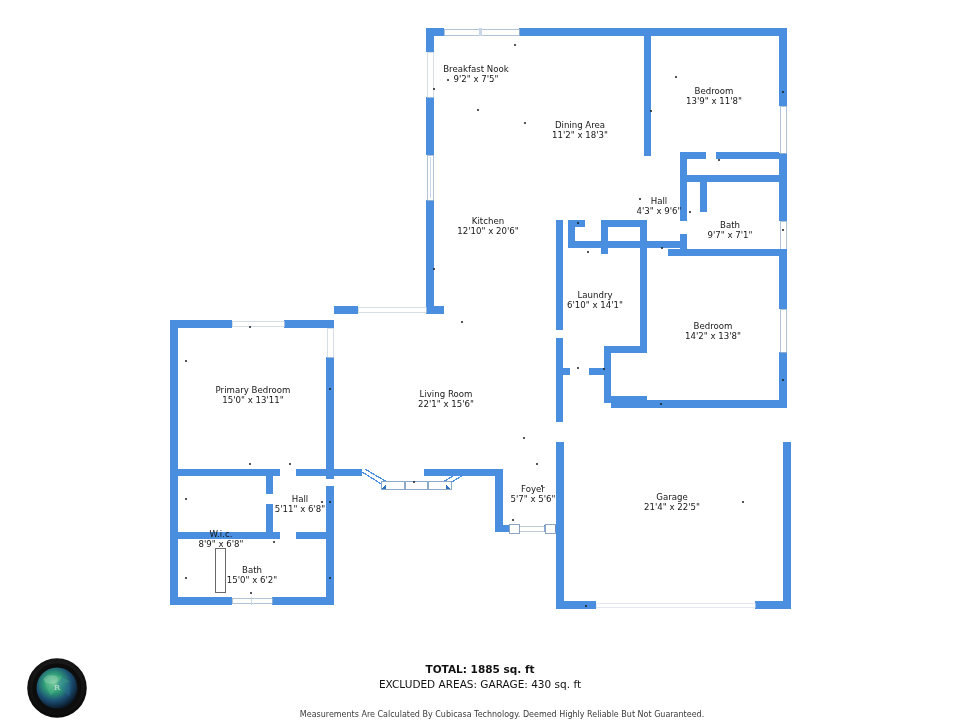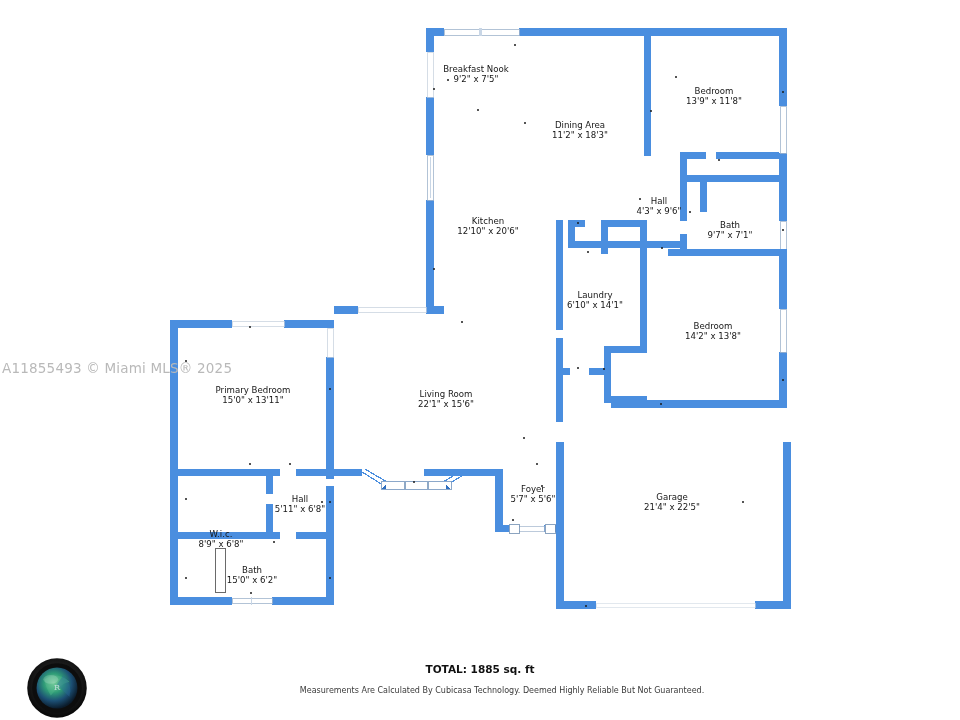--- a/index.html
+++ b/index.html
@@ -76,21 +76,21 @@
     font-weight: bold;
     color: #111;
     line-height: 1.42;
   }
   #footer-floor1, #footer-excluded {
     font-size: 10.5px;
     color: #111;
     line-height: 1.42;
   }
   #footer-disclaimer {
-    margin-top: 9px;
+    margin-top: 18px;
     font-size: 8px;
     color: #3a3a3a;
     padding-left: 44px;
   }
 
   
   #brand-logo {
     position: absolute;
     left: 26px;
     top: 645px;
@@ -349,21 +349,20 @@
   </div>
   <div class="room-label" style="left:533px; top:482px;">
     <span class="rl-name">Foyer</span>
     <span class="rl-dim">5'7" x 5'6"</span>
   </div>
   <div class="room-label" style="left:672px; top:490px;text-align:center;">
     <span class="rl-name">Garage</span>
     <span class="rl-dim">21'4" x 22'5"</span>
   </div>
 
-  <div id="mls-watermark">A11855493 © Miami MLS® 2025</div>
 
   <svg id="brand-logo" viewBox="0 0 100 100">
     <defs>
       <radialGradient id="lensGlow" cx="42%" cy="38%" r="62%">
         <stop offset="0%" stop-color="#8fd8a8"></stop>
         <stop offset="38%" stop-color="#2f9c77"></stop>
         <stop offset="70%" stop-color="#1c4f74"></stop>
         <stop offset="100%" stop-color="#0b1c2c"></stop>
       </radialGradient>
       <radialGradient id="lensBody" cx="50%" cy="45%" r="60%">
@@ -376,16 +375,17 @@
     <circle cx="50" cy="50" r="40" fill="#0d0d0d"></circle>
     <circle cx="50" cy="50" r="33" fill="url(#lensGlow)"></circle>
     <path d="M30 36 Q50 22 70 40 Q54 44 40 62 Q32 50 30 36 Z" fill="#4fb98a" opacity="0.45"></path>
     <path d="M60 30 Q76 44 70 64 Q58 54 50 44 Z" fill="#2b6f9c" opacity="0.4"></path>
     <ellipse cx="40" cy="36" rx="12" ry="7" fill="#ffffff" opacity="0.18"></ellipse>
     <text x="50" y="53" text-anchor="middle" font-family="DejaVu Serif, serif" font-size="13" fill="#dfe9f2" opacity="0.75">R</text>
   </svg>
 
   <div id="footer-block">
     <div id="footer-total">TOTAL: 1885 sq. ft</div>
+    <div id="footer-excluded">EXCLUDED AREAS: GARAGE: 430 sq. ft</div>
     <div id="footer-disclaimer">Measurements Are Calculated By Cubicasa Technology. Deemed Highly Reliable But Not Guaranteed.</div>
   </div>
 
 </div>
 
 </body></html>

